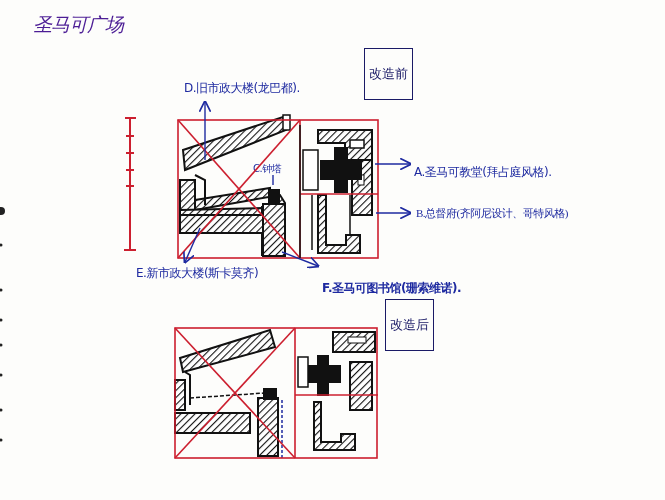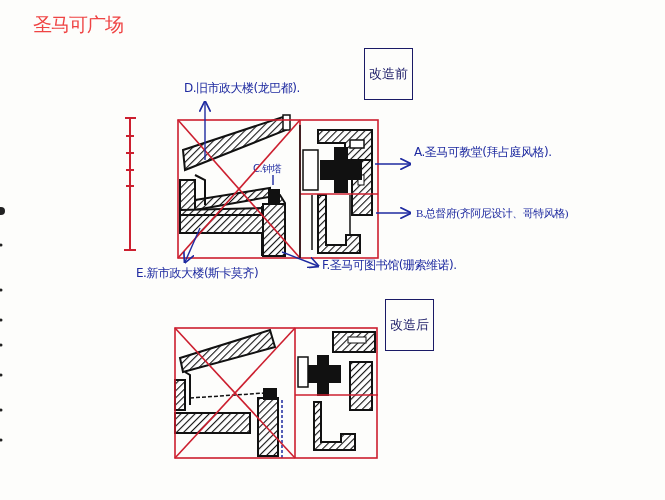--- a/index.html
+++ b/index.html
@@ -1,35 +1,35 @@
 <!DOCTYPE html>
 <html><head>
 <meta charset="utf-8">
 <style>
   html,body{margin:0;padding:0;background:#fdfdfb;}
   body{width:665px;height:500px;position:relative;overflow:hidden;font-family:"DejaVu Sans",sans-serif;}
   .t{position:absolute;white-space:nowrap;color:#1e2aa0;font-size:12px;letter-spacing:-0.5px;}
-  .title{position:absolute;left:33px;top:12px;font-size:19px;color:#ef4444;letter-spacing:-1px;}
+  .title{position:absolute;left:33px;top:12px;font-size:19px;color:#4c1d95;letter-spacing:-1px;font-style:italic;}
   .stamp{position:absolute;border:1.5px solid #1a1a66;color:#1a1a66;font-size:13px;padding:16px 4px;background:transparent;}
   svg{position:absolute;left:0;top:0;}
 </style>
 </head>
 <body>
 
 <div class="title">圣马可广场</div>
 
 <div class="stamp" style="left:364px;top:48px;">改造前</div>
 <div class="stamp" style="left:385px;top:299px;">改造后</div>
 
 <div class="t" style="left:184px;top:80px;">D.旧市政大楼(龙巴都).</div>
-<div class="t" style="left:414px;top:144px;">A.圣马可教堂(拜占庭风格).</div>
+<div class="t" style="left:414px;top:164px;">A.圣马可教堂(拜占庭风格).</div>
 <div class="t" style="left:416px;top:206px;font-size:11px;font-family:Liberation Serif, serif;">B.总督府(齐阿尼设计、哥特风格)</div>
 <div class="t" style="left:253px;top:162px;font-size:10px;">C.钟塔</div>
 <div class="t" style="left:136px;top:265px;">E.新市政大楼(斯卡莫齐)</div>
-<div class="t" style="left:322px;top:257px;">F.圣马可图书馆(珊索维诺).</div>
+<div class="t" style="left:322px;top:280px;font-weight:bold;">F.圣马可图书馆(珊索维诺).</div>
 
 <svg width="665" height="500" viewBox="0 0 665 500">
   <defs>
     <pattern id="hatch" width="5" height="5" patternUnits="userSpaceOnUse" patternTransform="rotate(45)">
       <rect width="5" height="5" fill="#fff"></rect>
       <line x1="0" y1="0" x2="0" y2="5" stroke="#111" stroke-width="2.2"></line>
     </pattern>
     <marker id="arr" markerWidth="8" markerHeight="8" refX="7" refY="4" orient="auto">
       <path d="M0,0 L8,4 L0,8" fill="none" stroke="#1e2aa0" stroke-width="1.2"></path>
     </marker>

